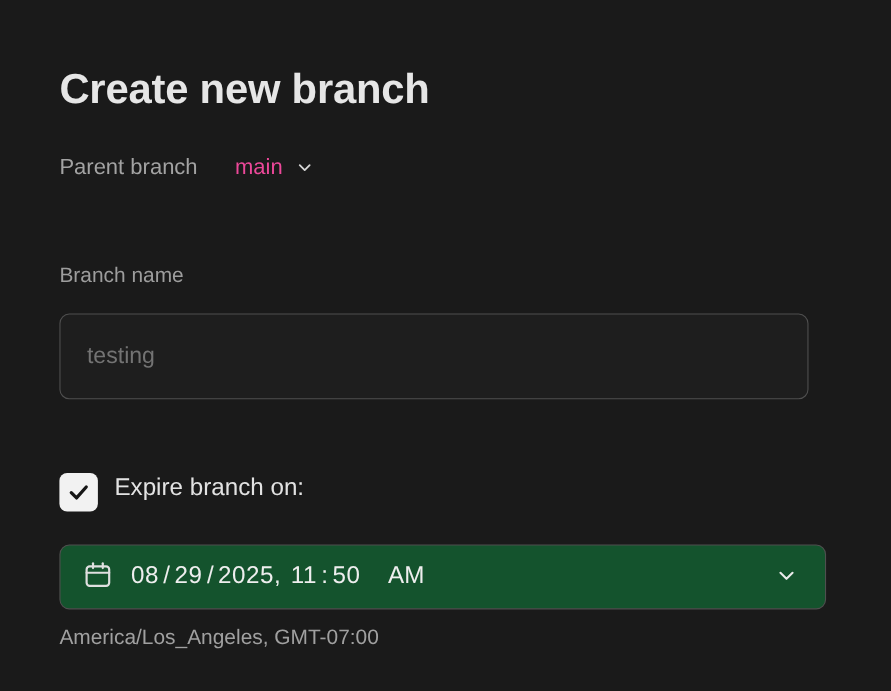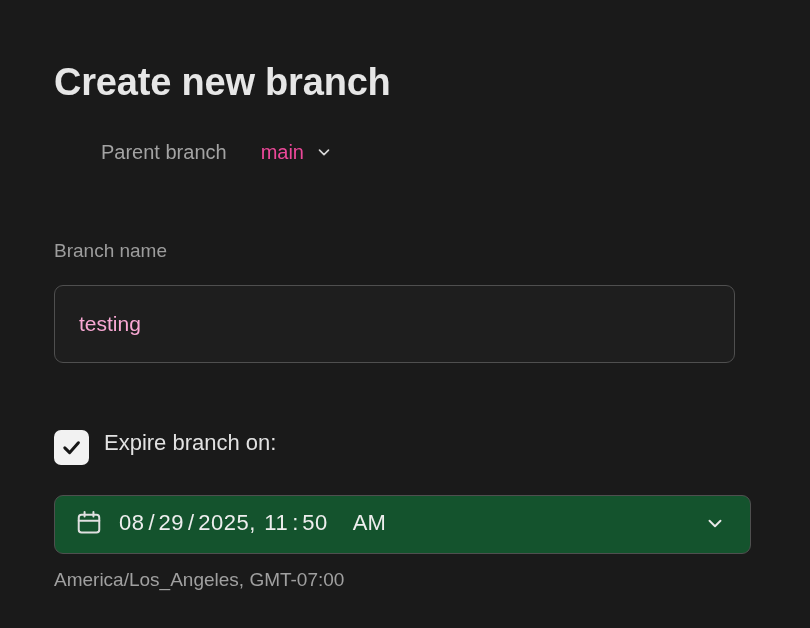--- a/index.html
+++ b/index.html
@@ -36,21 +36,20 @@
   }
 
   
   .parent-row {
     position: absolute;
     left: 54px;
     top: 138px;
     display: flex;
     align-items: center;
     height: 28px;
-    margin-left: 47px;
   }
   .parent-label {
     font-size: 20px;
     color: #a3a3a3;
     white-space: nowrap;
   }
   .parent-select {
     display: flex;
     align-items: center;
     gap: 11px;
@@ -83,21 +82,21 @@
   .branch-input {
     position: absolute;
     left: 54px;
     top: 285px;
     width: 681px;
     height: 78px;
     box-sizing: border-box;
     background: #1e1e1e;
     border: 1px solid #4f4f4f;
     border-radius: 9px;
-    color: #f9a8d4;
+    color: #737373;
     font-family: "Liberation Sans", sans-serif;
     font-size: 21px;
     padding: 0 24px;
     outline: none;
   }
   .branch-input::placeholder { color: #6e6e6e; }
 
   
   .expire-row {
     position: absolute;

